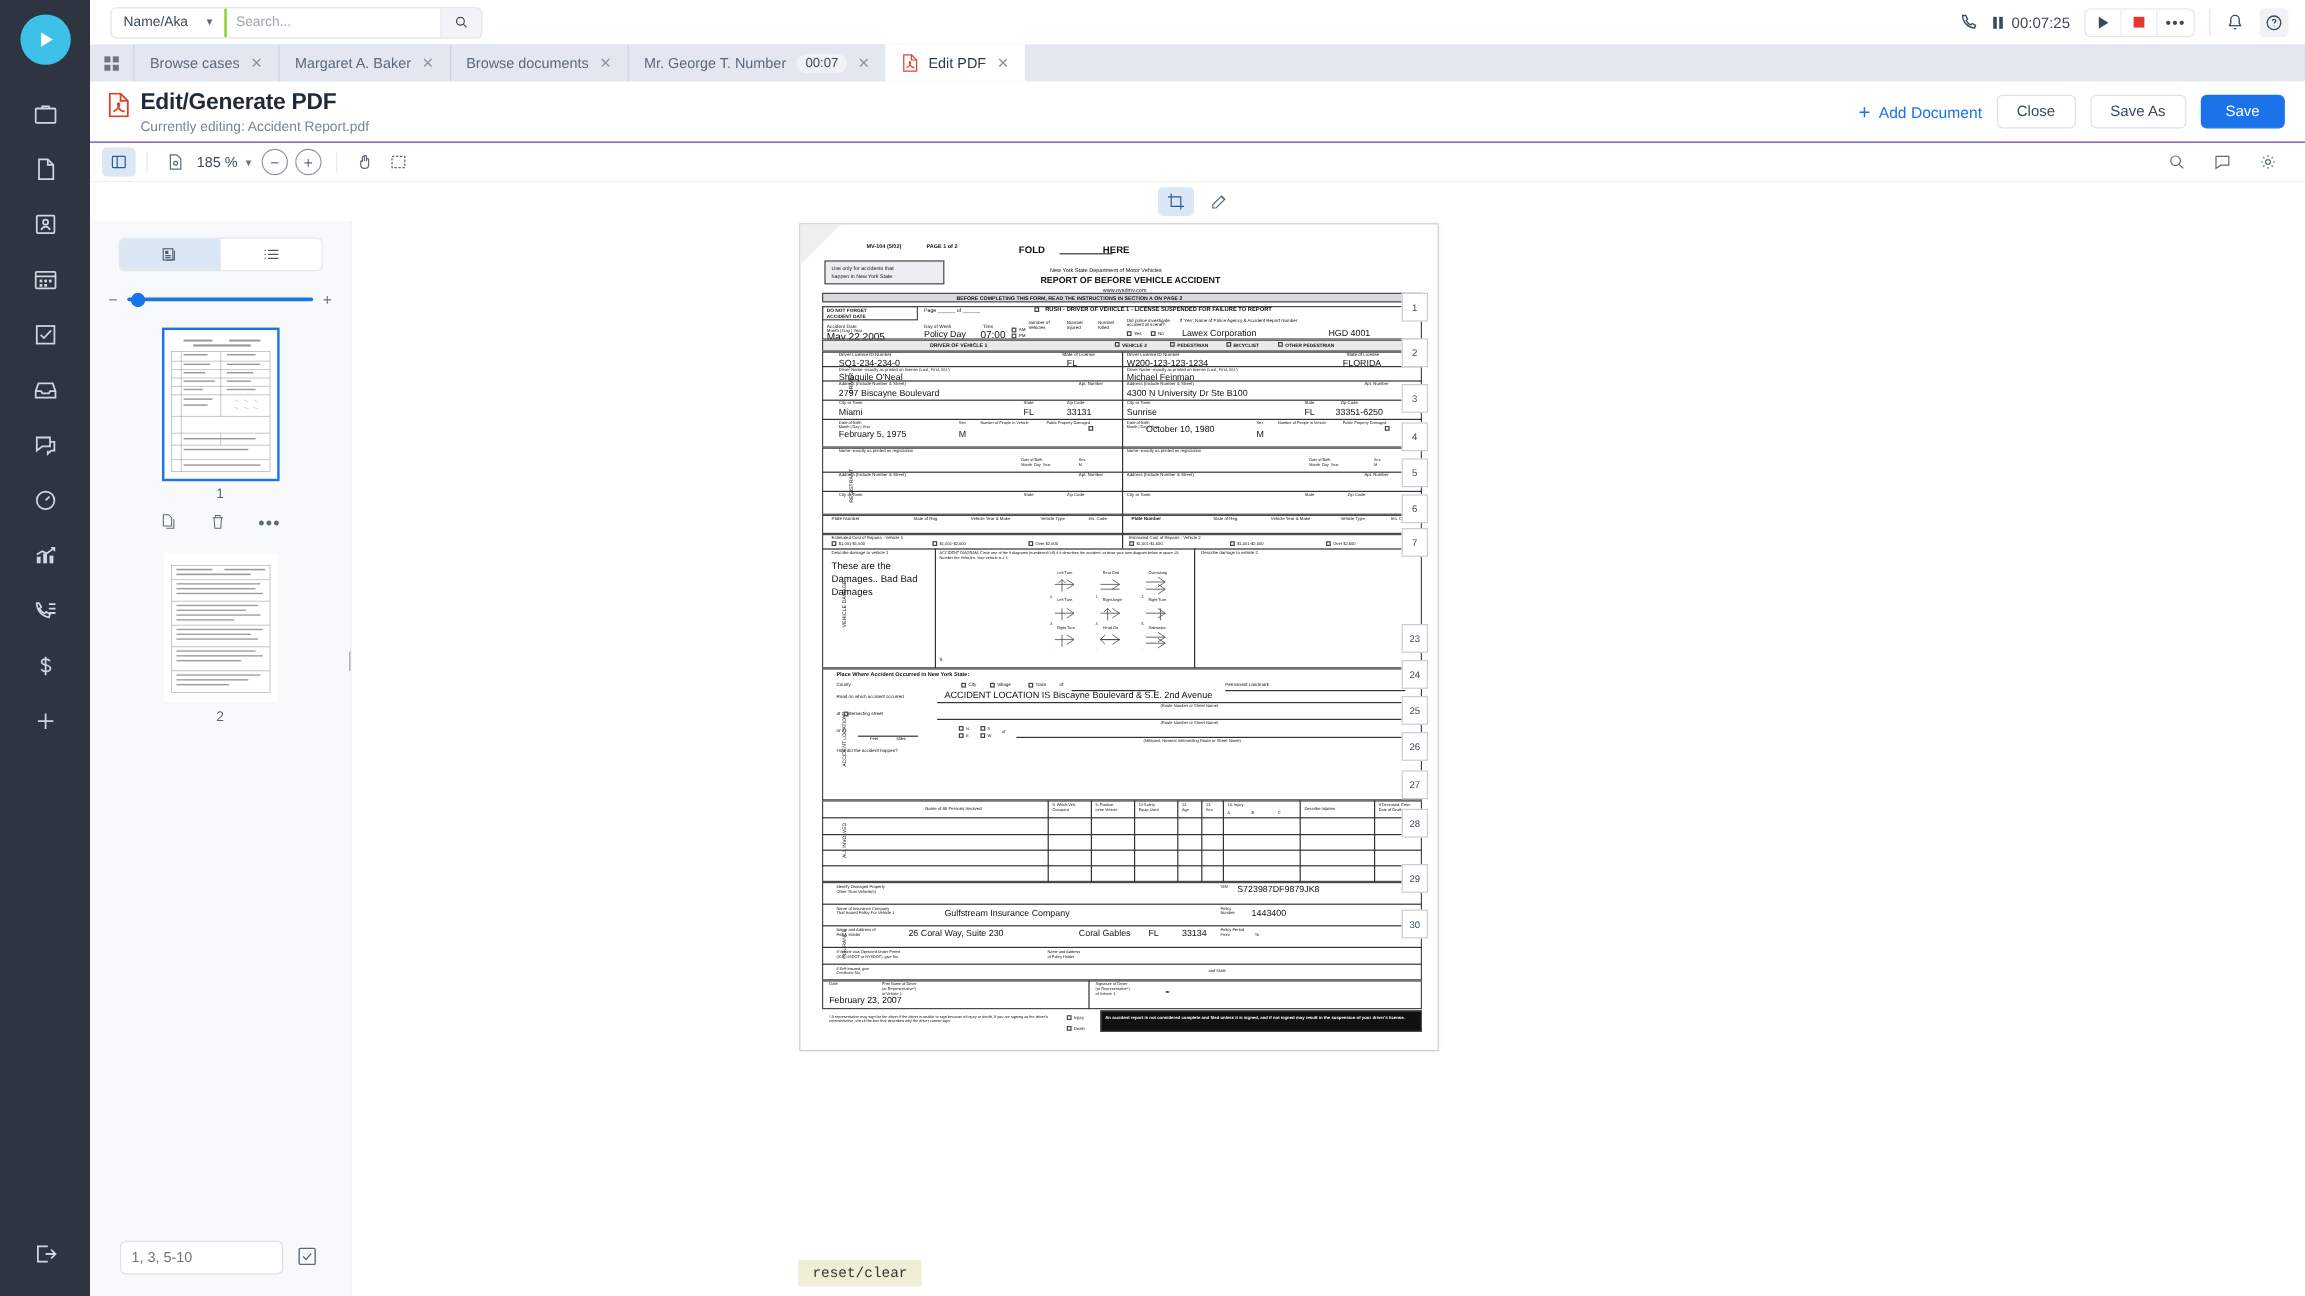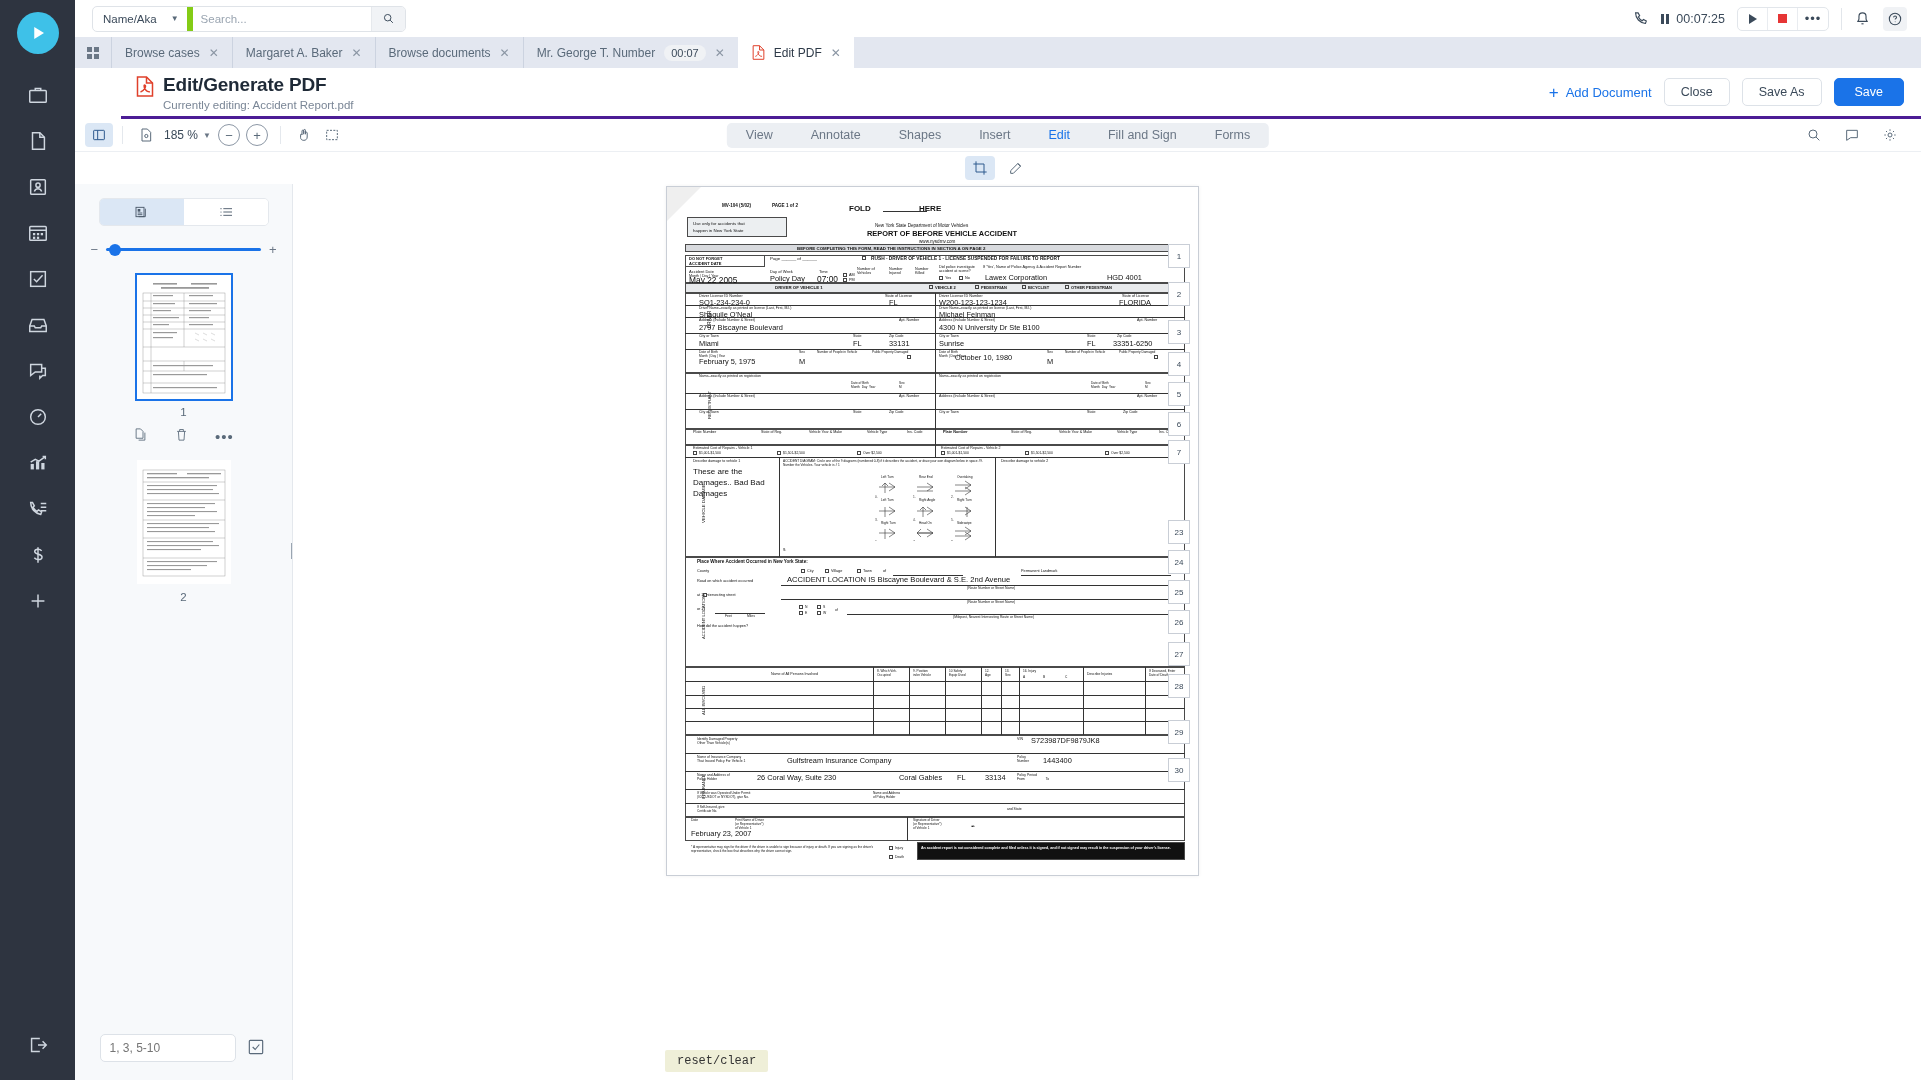--- a/index.html
+++ b/index.html
@@ -32,21 +32,21 @@
     background: #ffffff; display: flex; align-items: center;
   }
   .searchwrap {
     display: flex; align-items: center; margin-left: 17px;
     border: 1px solid #dfe3e8; border-radius: 5px; height: 26px; overflow: hidden;
     background: #fff;
   }
   .searchwrap .sel {
     display: flex; align-items: center; gap: 14px; padding: 0 8px 0 10px;
     font-size: 11.5px; color: #3b4a5a; height: 100%; cursor: pointer;
-    border-right: 6px solid #84cc16;
+    border-right: 2px solid #84cc16;
   }
   .searchwrap .sel .caret { font-size: 8px; color: #5a6a7a; }
   .searchwrap input {
     border: 0; outline: none; width: 178px; height: 100%; font-size: 11.5px;
     padding: 0 8px; color: #3b4a5a; font-family: inherit;
   }
   .searchwrap input::placeholder { color: #9aa5b1; }
   .searchwrap .sbtn {
     width: 34px; height: 100%; display: flex; align-items: center; justify-content: center;
     background: #f1f3f6; cursor: pointer; border-left: 1px solid #e6e9ed;
@@ -80,22 +80,21 @@
     border-left: 1px solid #ccd3e0; background: #e3e7f0; position: relative;
   }
   .tab .x { font-size: 12px; color: #8a95a3; }
   .tab.active { background: #ffffff; color: #2e3a48; border-left: 1px solid #ffffff; }
   .tab .badge { background: #f0f2f5; border-radius: 9px; padding: 2px 7px; font-size: 11px; color: #3b4a5a; }
   .tab.active .pdficon { width: 13px; height: 15px; }
   
   #pagehead {
     position: absolute; left: 75px; top: 68px; right: 0; height: 51px;
     background: #fff; display: flex; align-items: center;
-    border-bottom: 3px solid #4c1d95;
-    margin-left: 46px;
+    border-bottom: 1px solid #4c1d95;
   }
   #pagehead .left { display: flex; align-items: flex-start; gap: 9px; padding-left: 15px; }
   .pdficon { width: 18px; height: 21px; position: relative; display: inline-block; }
   .pdficon svg { width: 100%; height: 100%; }
   .ptitle { font-size: 19px; font-weight: 700; color: #1f2a37; letter-spacing: -0.2px; line-height: 21px; }
   .psub { font-size: 11.5px; color: #7a8696; margin-top: 4px; }
   #pagehead .right { margin-left: auto; display: flex; align-items: center; gap: 12px; padding-right: 17px; }
   .addlink { display: flex; align-items: center; gap: 7px; color: #1a73e8; font-size: 13px; cursor: pointer; }
   .addlink .plus { font-size: 17px; line-height: 13px; }
   .btn { border: 1px solid #dde2e8; background: #fff; border-radius: 5px; height: 28px; padding: 0 16px; font-size: 12.5px; color: #3b4a5a; cursor: pointer; font-family: inherit; display:flex; align-items:center; }
@@ -414,29 +413,20 @@
     <svg viewBox="0 0 24 24">
         <path d="M9 12V6a1.3 1.3 0 012.6 0v5m0-1V5a1.3 1.3 0 012.6 0v6m0-2a1.3 1.3 0 012.6 0v6c0 3-2 5-5 5s-5-1.6-5-4.5L7 12c-.5-1 .8-2 1.6-1L9 12"></path>
       </svg>
   </div>
   <div class="tbtn">
     <svg viewBox="0 0 24 24" style="stroke-dasharray:3 2">
         <rect x="4" y="5" width="16" height="14"></rect>
       </svg>
   </div>
 
-  <div class="centertabs">
-    <div class="ctab">View</div>
-    <div class="ctab">Annotate</div>
-    <div class="ctab">Shapes</div>
-    <div class="ctab">Insert</div>
-    <div class="ctab active">Edit</div>
-    <div class="ctab">Fill and Sign</div>
-    <div class="ctab">Forms</div>
-  </div>
 
   <div class="toolright">
     <div class="tbtn">
       <svg viewBox="0 0 24 24">
           <circle cx="10.5" cy="10.5" r="6"></circle>
           <path d="M15 15l5 5"></path>
         </svg>
     </div>
     <div class="tbtn">
       <svg viewBox="0 0 24 24">

